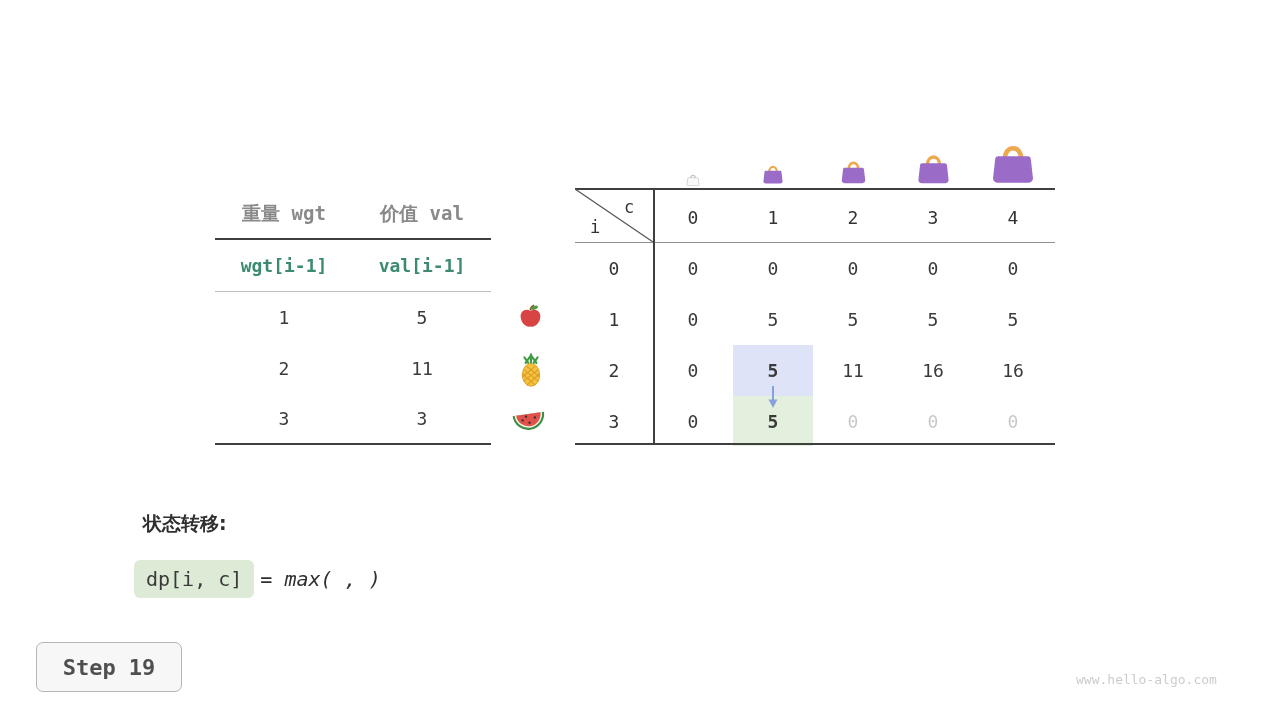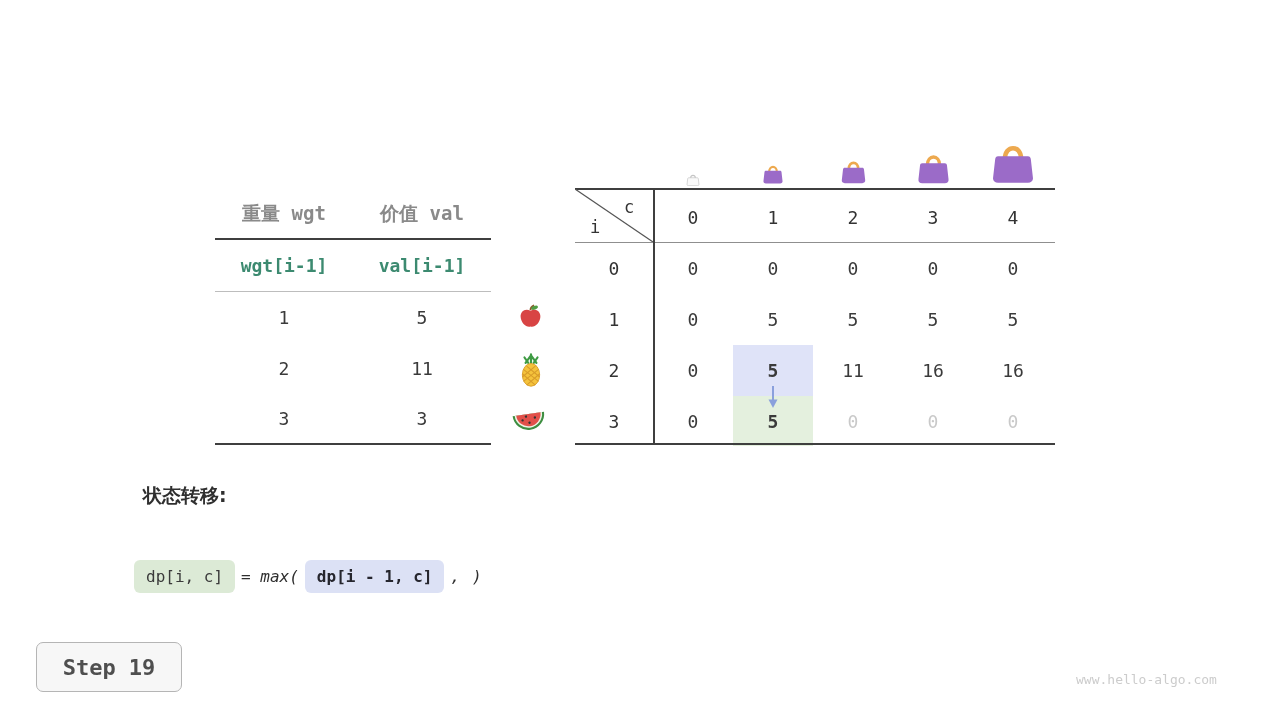--- a/index.html
+++ b/index.html
@@ -38,21 +38,21 @@
   .dpcell.dim { color:#c9c9c9; }
   .corner-lab { font-size:17px; color:#333; }
 
   .hl { border-radius:0; }
   .hl.blue  { background:#dfe3f8; }
   .hl.green { background:#e4f0de; }
 
   
   .section-label { font-size:19px; color:#2f2f2f; font-weight:bold;
                    font-family:"DejaVu Sans","Liberation Sans",sans-serif; }
-  .formula { display:flex; align-items:center; font-size:16px; color:#2f2f2f; }
+  .formula { display:flex; align-items:center; font-size:20px; color:#2f2f2f; }
   .chip { padding:7px 12px; border-radius:6px; white-space:pre; }
   .chip.green { background:#dcead6; color:#3a3a3a; }
   .chip.lav   { background:#dce1f5; color:#26262e; font-weight:bold; }
   .chip.blue  { background:#d7e9f4; color:#44506b; }
   .chip.blue .teal { color:#3e8e78; }
   .op { white-space:pre; padding:0 6px;font-style:italic; }
 
   
   .step-badge { left:36px; top:642px; width:146px; height:50px;
     border:1.5px solid #b5b5b5; border-radius:7px; background:#f7f7f7;
@@ -192,26 +192,25 @@
   <div class="abs dpcell bold" style="left:733px;top:396px">5</div>
   <div class="abs dpcell dim" style="left:813px;top:396px">0</div>
   <div class="abs dpcell dim" style="left:893px;top:396px">0</div>
   <div class="abs dpcell dim" style="left:973px;top:396px">0</div>
 
   <svg class="abs" style="left:766px;top:386px" width="14" height="23">
     <line x1="7" y1="0" x2="7" y2="15" stroke="#8aa0dc" stroke-width="2"></line>
     <path d="M2.5 13.5 L7 22 L11.5 13.5 Z" fill="#8aa0dc"></path>
   </svg>
 
-  <div class="abs section-label" style="left:143px;top:483px">状态转移:</div>
+  <div class="abs section-label" style="left:143px;top:511px">状态转移:</div>
 
   <div class="abs formula" style="left:134px;top:560px">
     <span class="chip green">dp[i, c]</span>
     <span class="op">= max(</span>
-    <span class="chip lav">dp[i - 1, c]</span>
     <span class="op">,</span>
     <span class="op">)</span>
   </div>
 
   <div class="abs step-badge">Step 19</div>
   <div class="abs watermark">www.hello-algo.com</div>
 
 </div>
 
 </body></html>

